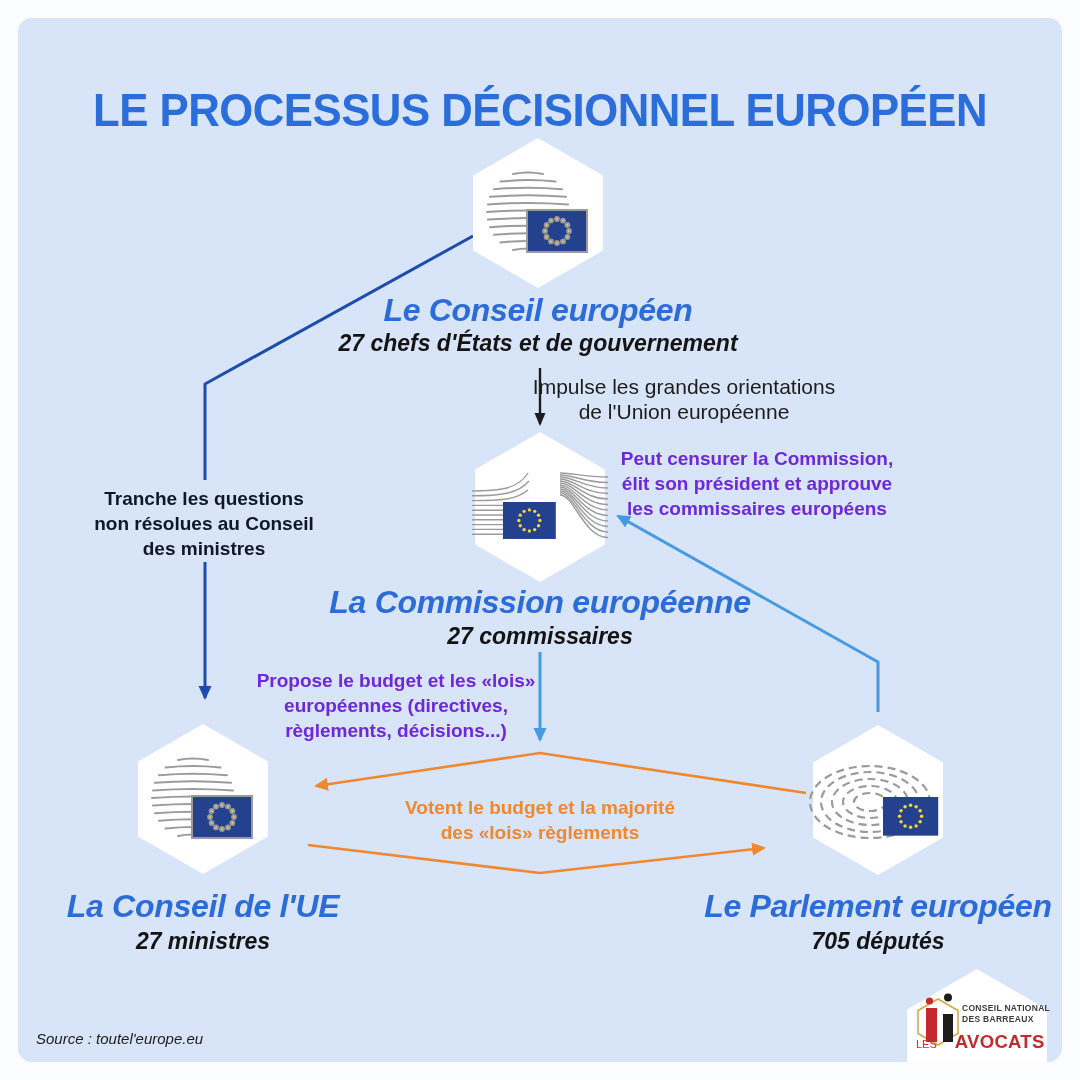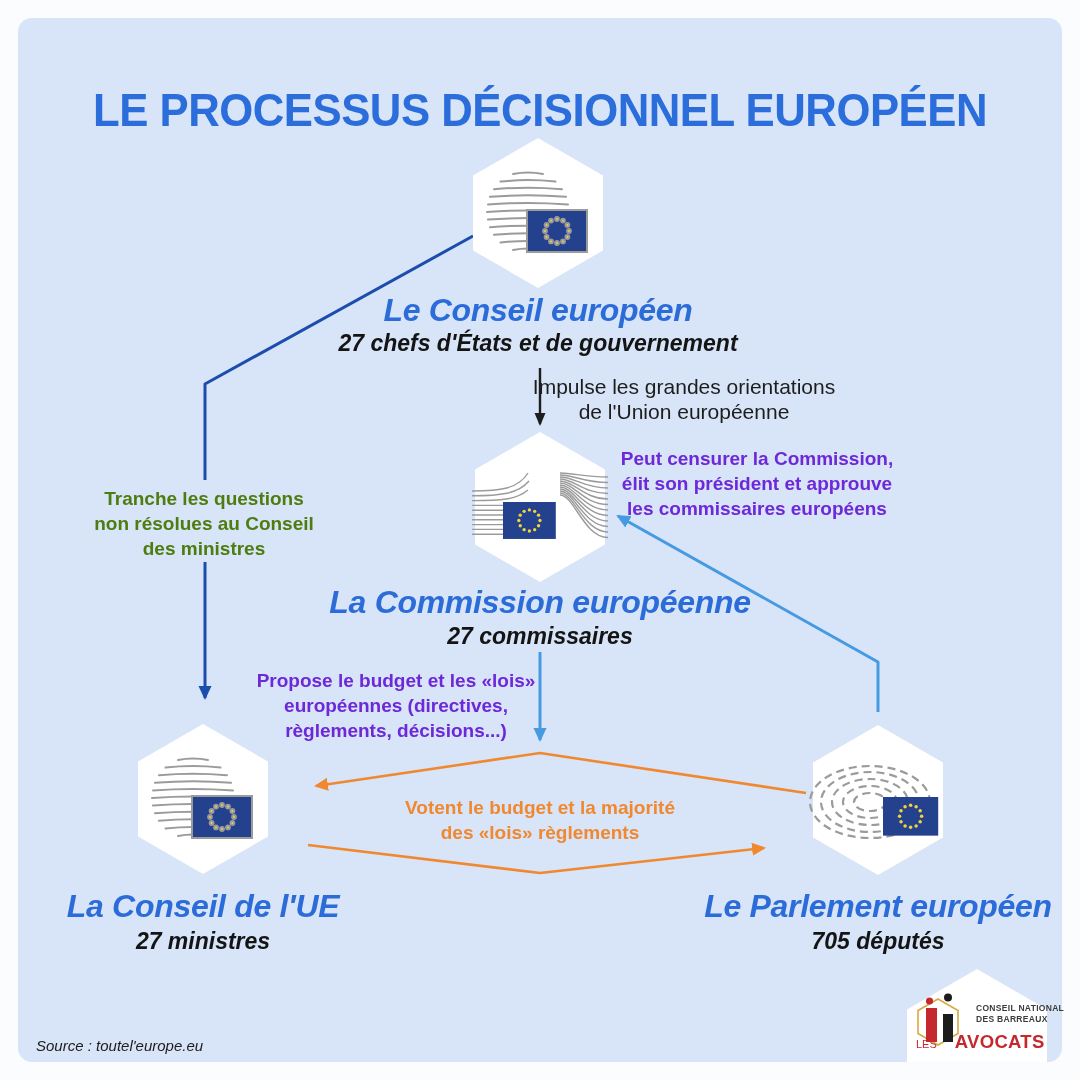--- a/index.html
+++ b/index.html
@@ -23,29 +23,29 @@
   }
   .node-sub{
     position:absolute;transform:translateX(-50%);white-space:nowrap;
     font-size:23px;font-weight:700;font-style:italic;color:#141414;text-align:left;
   }
   .lbl{
     position:absolute;transform:translateX(-50%);text-align:center;
     white-space:pre-line;font-size:19px;line-height:25px;font-weight:700;
   }
   .lbl.black{color:#1d1d1d;font-weight:400;font-size:21px}
-  .lbl.darkblue{color:#4d7c0f}
+  .lbl.darkblue{color:#0f172a}
   .lbl.lightblue{color:#6d28d9}
   .lbl.orange{color:#f0882f}
   .source{
-    position:absolute;left:36px;top:1030px;font-size:15px;font-style:italic;color:#1d1d1d;margin-top:7px;
+    position:absolute;left:36px;top:1030px;font-size:15px;font-style:italic;color:#1d1d1d;
   }
   .cnb-org{
     position:absolute;left:962px;top:1003px;font-size:8.5px;line-height:10.5px;
-    font-weight:700;color:#3c3c3c;letter-spacing:.3px;white-space:pre-line;margin-left:14px;
+    font-weight:700;color:#3c3c3c;letter-spacing:.3px;white-space:pre-line;
   }
   .cnb-brand{
     position:absolute;left:916px;top:1031px;display:flex;align-items:baseline;gap:18px;
     color:#c5292e;
   }
   .cnb-brand .les{font-size:11px;font-weight:400}
   .cnb-brand .avocats{font-size:18.5px;font-weight:700;letter-spacing:.3px}
 </style>
 </head>
 <body>

